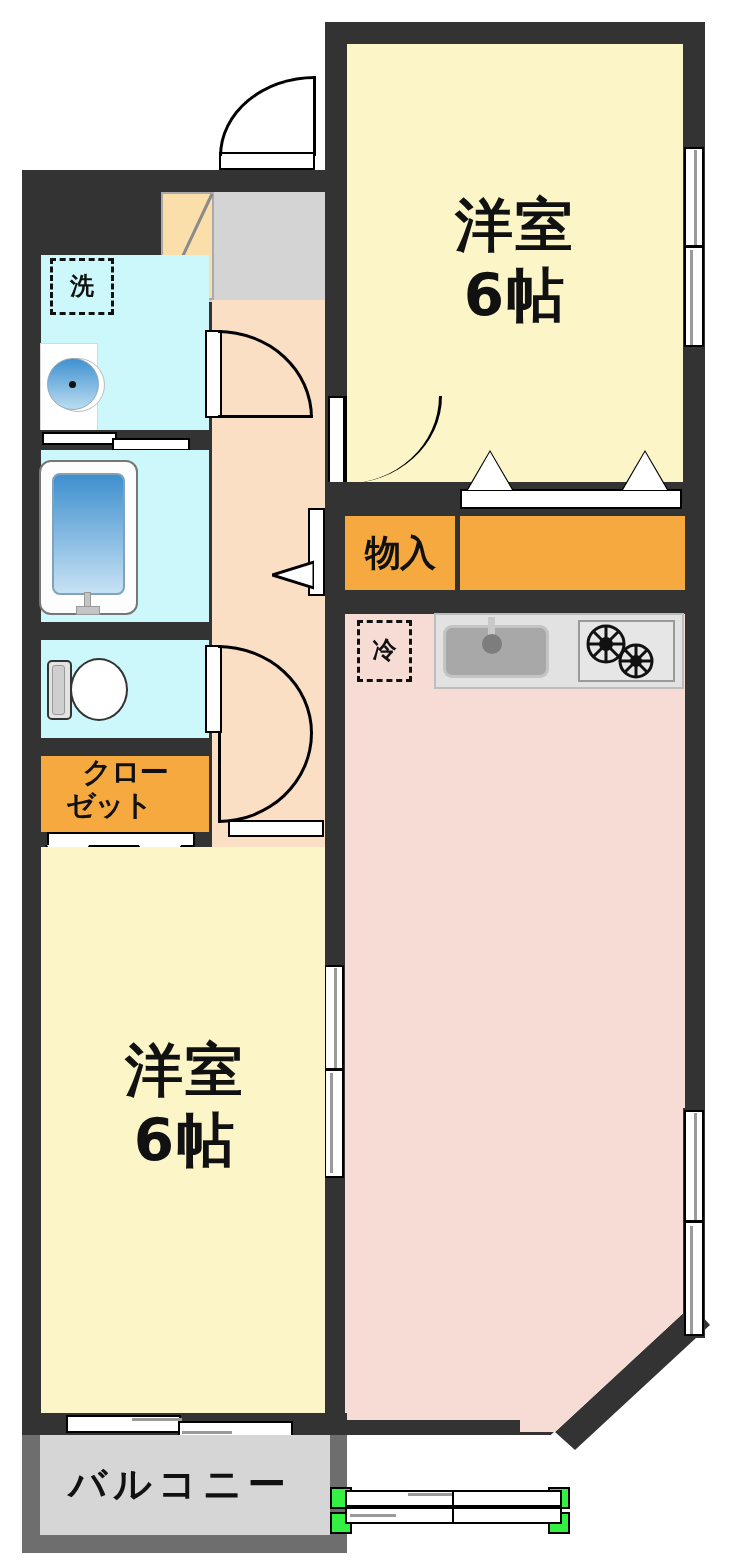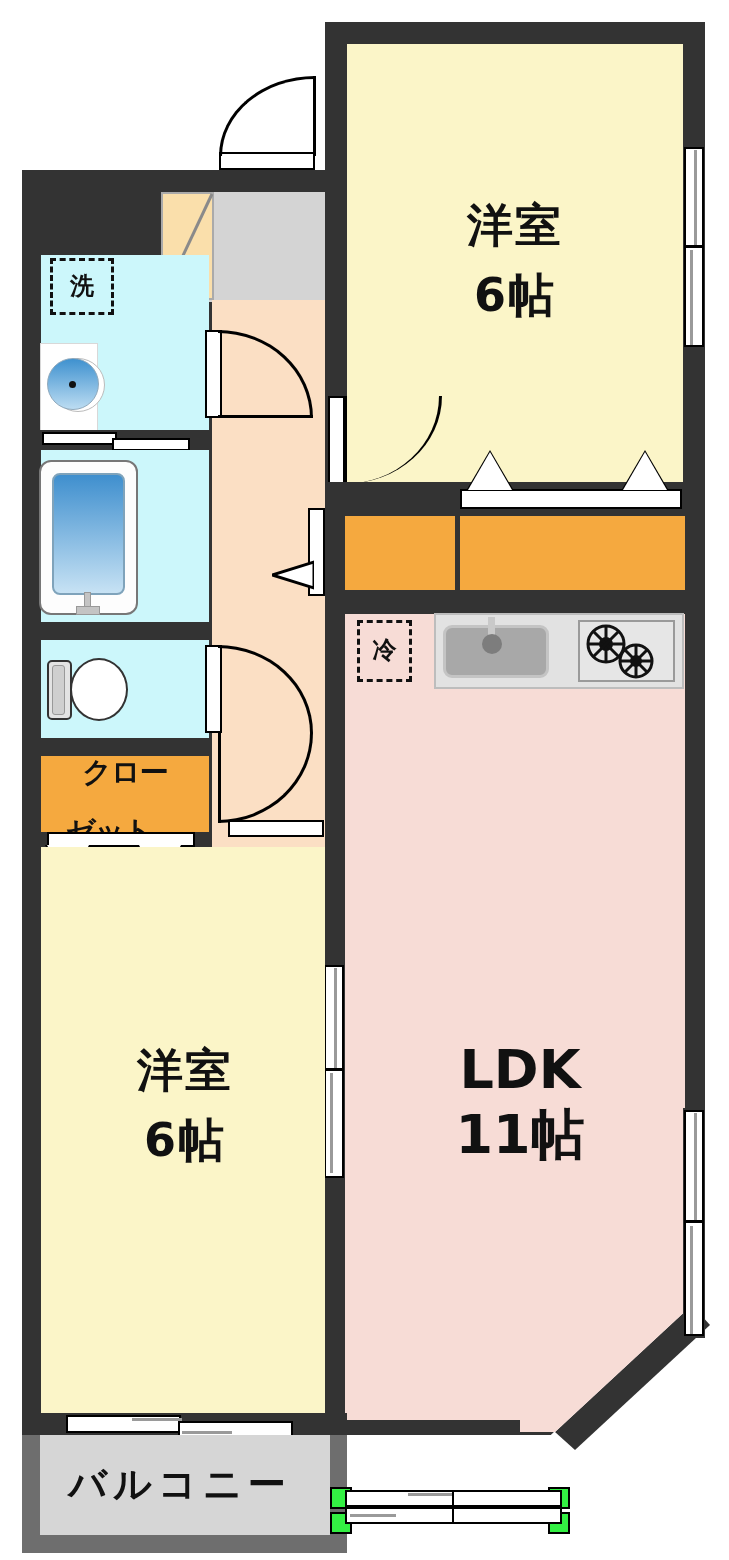--- a/index.html
+++ b/index.html
@@ -18,21 +18,21 @@
   .f-shoe{background:#fadfab;}
   .f-balcony{background:#d6d6d6;}
   .f-balcony-edge{background:#6e6e6e;}
   .f-counter{background:#e2e2e2;}
   .f-white{background:#ffffff;}
 
   .label{position:absolute;display:flex;align-items:center;justify-content:center;
          text-align:center;color:#111111;font-weight:bold;line-height:1.05;
          font-family:"DejaVu Sans","Liberation Sans",sans-serif;}
 
-  .room-name{font-size:46px;letter-spacing:2px;}
+  .room-name{font-size:58px;letter-spacing:2px;}
   .small-label{font-size:26px;letter-spacing:1px;}
   .tiny-label{font-size:24px;}
   .orange-label{font-size:29px;letter-spacing:-1px;}
   .balcony-label{font-size:38px;letter-spacing:6px;}
 
   
   .dashbox{border:3px dashed #111111;}
 
   
   .leaf{background:#ffffff;border:2.5px solid #000000;}
@@ -102,21 +102,21 @@
 
   <div class="abs f-cyan" style="left:41px;top:640px;width:168px;height:98px;"></div>
   <div class="abs" style="left:47px;top:660px;width:25px;height:60px;background:#e3e3e3;border:2.5px solid #333;border-radius:5px;"></div>
   <div class="abs" style="left:52px;top:665px;width:13px;height:50px;background:#cfcfcf;border:1px solid #999;border-radius:3px;"></div>
   <div class="abs" style="left:70px;top:658px;width:58px;height:63px;background:#ffffff;border:2.5px solid #333;border-radius:50%;"></div>
 
   <div class="abs wall" style="left:22px;top:738px;width:190px;height:18px;"></div>
 
   <div class="abs f-orange" style="left:41px;top:756px;width:168px;height:76px;"></div>
   <div class="label orange-label" style="left:41px;top:753px;width:168px;height:38px;">クロー</div>
-  <div class="label orange-label" style="left:41px;top:812px;width:136px;height:38px;">ゼット</div>
+  <div class="label orange-label" style="left:41px;top:786px;width:136px;height:38px;">ゼット</div>
 
   <div class="abs win-o" style="left:47px;top:832px;width:148px;height:15px;"></div>
   <div class="abs tri-dn-o" style="left:45px;top:845px;"></div>
   <div class="abs tri-dn" style="left:47px;top:845px;"></div>
   <div class="abs tri-dn-o" style="left:137px;top:845px;"></div>
   <div class="abs tri-dn" style="left:139px;top:845px;"></div>
 
   <div class="abs f-corridor" style="left:212px;top:300px;width:113px;height:547px;"></div>
   <div class="abs f-corridor" style="left:212px;top:740px;width:113px;height:112px;"></div>
 
@@ -143,20 +143,21 @@
 
   <div class="abs wall" style="left:325px;top:482px;width:380px;height:132px;"></div>
 
   <div class="abs win-o" style="left:460px;top:489px;width:222px;height:20px;"></div>
   <div class="abs tri-up-o" style="left:466px;top:450px;"></div>
   <div class="abs tri-up" style="left:468px;top:452px;"></div>
   <div class="abs tri-up-o" style="left:621px;top:450px;"></div>
   <div class="abs tri-up" style="left:623px;top:452px;"></div>
 
   <div class="abs f-orange" style="left:345px;top:516px;width:110px;height:74px;"></div>
+  <div class="label orange-label" style="left:345px;top:516px;width:110px;height:74px;font-size:36px;">物入</div>
 
   <div class="abs f-orange" style="left:460px;top:516px;width:225px;height:74px;"></div>
 
   <div class="abs wall" style="left:325px;top:600px;width:380px;height:835px;"></div>
   <div class="abs f-pink" style="left:345px;top:614px;width:340px;height:806px;"></div>
 
   <div class="abs" style="left:520px;top:1280px;width:190px;height:185px;overflow:hidden;">
     <svg width="190" height="185" style="display:block">
       <polygon points="190,0 190,185 0,185" fill="#ffffff"></polygon>
       <polygon points="172,25 190,45 55,170 35,152" fill="#333333"></polygon>
@@ -207,22 +208,20 @@
           <line x1="2" y1="18" x2="34" y2="18"></line>
         <line x1="7" y1="7" x2="29" y2="29"></line>
           <line x1="29" y1="7" x2="7" y2="29"></line>
       </g>
     </svg>
   </div>
 
   <div class="abs dashbox" style="left:357px;top:620px;width:55px;height:62px;background:transparent;"></div>
   <div class="label tiny-label" style="left:357px;top:620px;width:55px;height:62px;">冷</div>
 
-  <div class="label room-name" style="left:430px;top:1040px;width:180px;height:60px;font-size:54px;letter-spacing:0;">LDK</div>
-  <div class="label room-name" style="left:420px;top:1105px;width:200px;height:60px;font-size:54px;letter-spacing:0;">11帖</div>
 
   <div class="abs f-yellow" style="left:41px;top:847px;width:284px;height:566px;"></div>
   <div class="label room-name" style="left:95px;top:1040px;width:180px;height:60px;">洋室</div>
   <div class="label room-name" style="left:95px;top:1110px;width:180px;height:60px;">6帖</div>
 
   <div class="label room-name" style="left:425px;top:195px;width:180px;height:60px;">洋室</div>
   <div class="label room-name" style="left:425px;top:265px;width:180px;height:60px;">6帖</div>
 
   <div class="abs wall" style="left:22px;top:1413px;width:325px;height:22px;"></div>
   <div class="abs win-o" style="left:66px;top:1415px;width:115px;height:18px;"></div>

